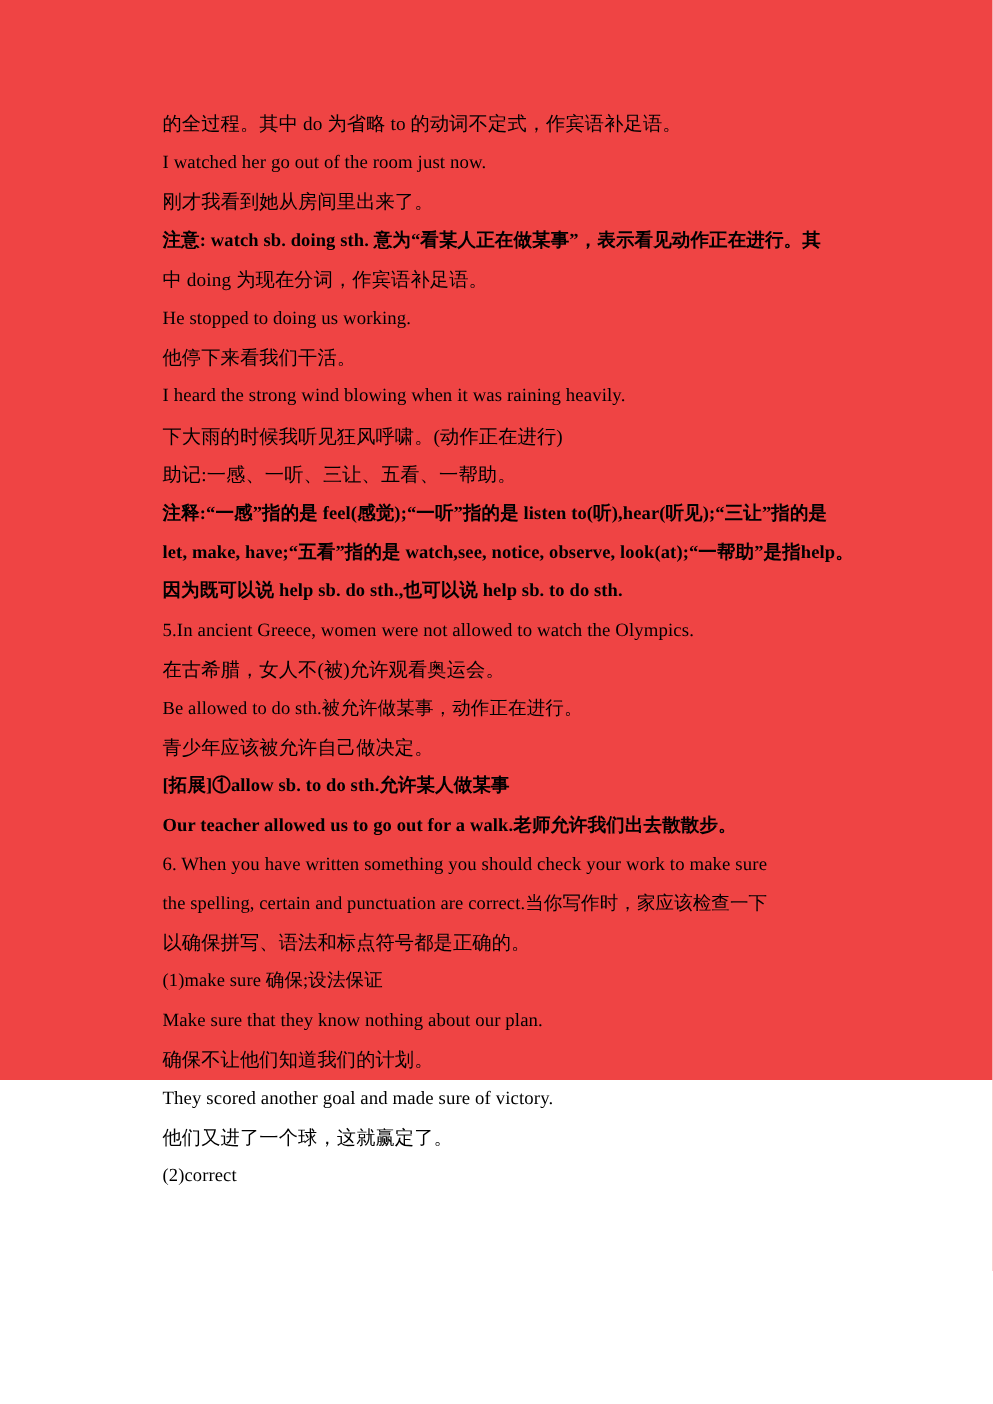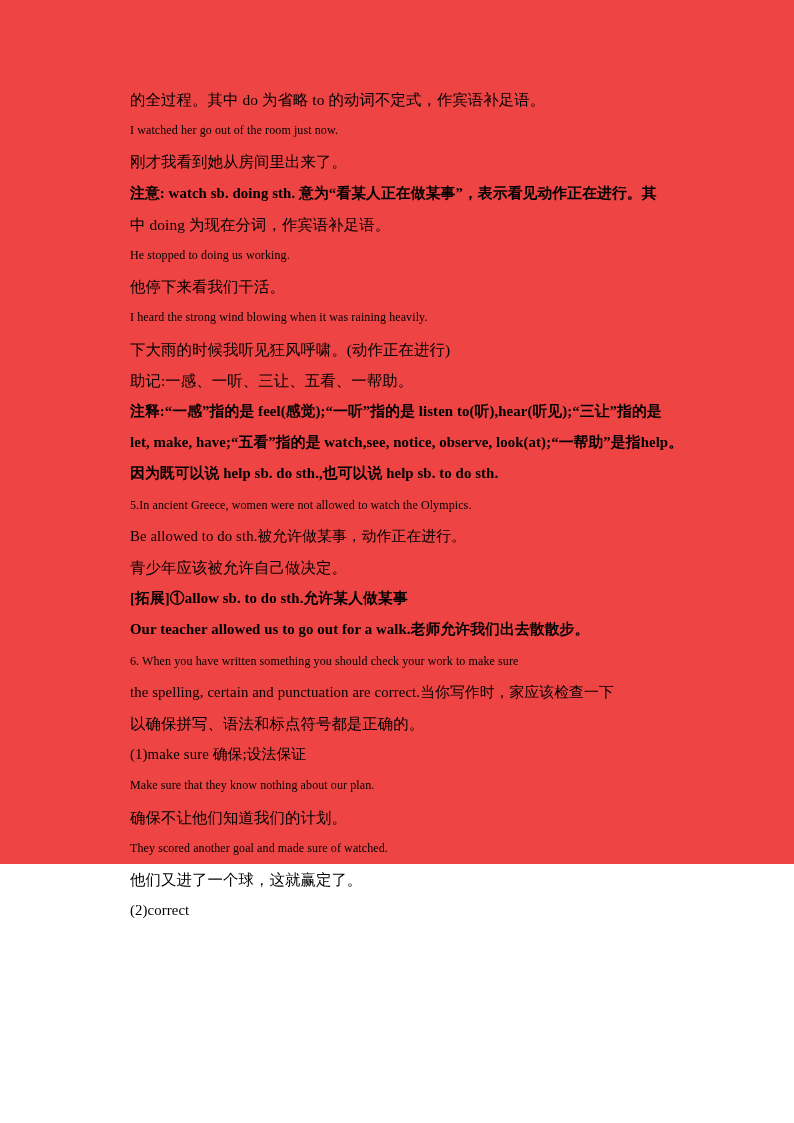--- a/index.html
+++ b/index.html
@@ -33,21 +33,21 @@
     line-height: 31.2px;
     white-space: nowrap;
     letter-spacing: 0.1px;
     font-weight: normal;
   }
   
   .cn {
     font-size: 15.4px;
   }
   .en {
-    font-size: 12px;
+    font-size: 15px;
   }
   .mix {
     font-size: 14.8px;
     font-weight: bold;
   }
   .bold {
     font-weight: normal;
   }
 </style>
 </head>
@@ -62,27 +62,28 @@
       <div class="line cn">中 doing 为现在分词，作宾语补足语。</div>
       <div class="line en">He stopped to doing us working.</div>
       <div class="line cn">他停下来看我们干活。</div>
       <div class="line en">I heard the strong wind blowing when it was raining heavily.</div>
       <div class="line cn">下大雨的时候我听见狂风呼啸。(动作正在进行)</div>
       <div class="line cn">助记:一感、一听、三让、五看、一帮助。</div>
       <div class="line mix">注释:“一感”指的是 feel(感觉);“一听”指的是 listen to(听),hear(听见);“三让”指的是</div>
       <div class="line mix">let, make, have;“五看”指的是 watch,see, notice, observe, look(at);“一帮助”是指help。</div>
       <div class="line mix">因为既可以说 help sb. do sth.,也可以说 help sb. to do sth.</div>
       <div class="line en bold">5.In ancient Greece, women were not allowed to watch the Olympics.</div>
+      <div class="line cn">在古希腊，女人不(被)允许观看奥运会。</div>
       <div class="line mix bold">Be allowed to do sth.被允许做某事，动作正在进行。</div>
       <div class="line cn">青少年应该被允许自己做决定。</div>
       <div class="line mix">[拓展]①allow sb. to do sth.允许某人做某事</div>
       <div class="line mix">Our teacher allowed us to go out for a walk.老师允许我们出去散散步。</div>
       <div class="line en bold">6. When you have written something you should check your work to make sure</div>
       <div class="line mix bold">the spelling, certain and punctuation are correct.当你写作时，家应该检查一下</div>
       <div class="line cn">以确保拼写、语法和标点符号都是正确的。</div>
       <div class="line mix bold">(1)make sure 确保;设法保证</div>
       <div class="line en">Make sure that they know nothing about our plan.</div>
       <div class="line cn">确保不让他们知道我们的计划。</div>
-      <div class="line en">They scored another goal and made sure of watched.</div>
+      <div class="line en">They scored another goal and made sure of victory.</div>
       <div class="line cn">他们又进了一个球，这就赢定了。</div>
       <div class="line mix bold">(2)correct</div>
     </div>
 </div>
 
 </body></html>

